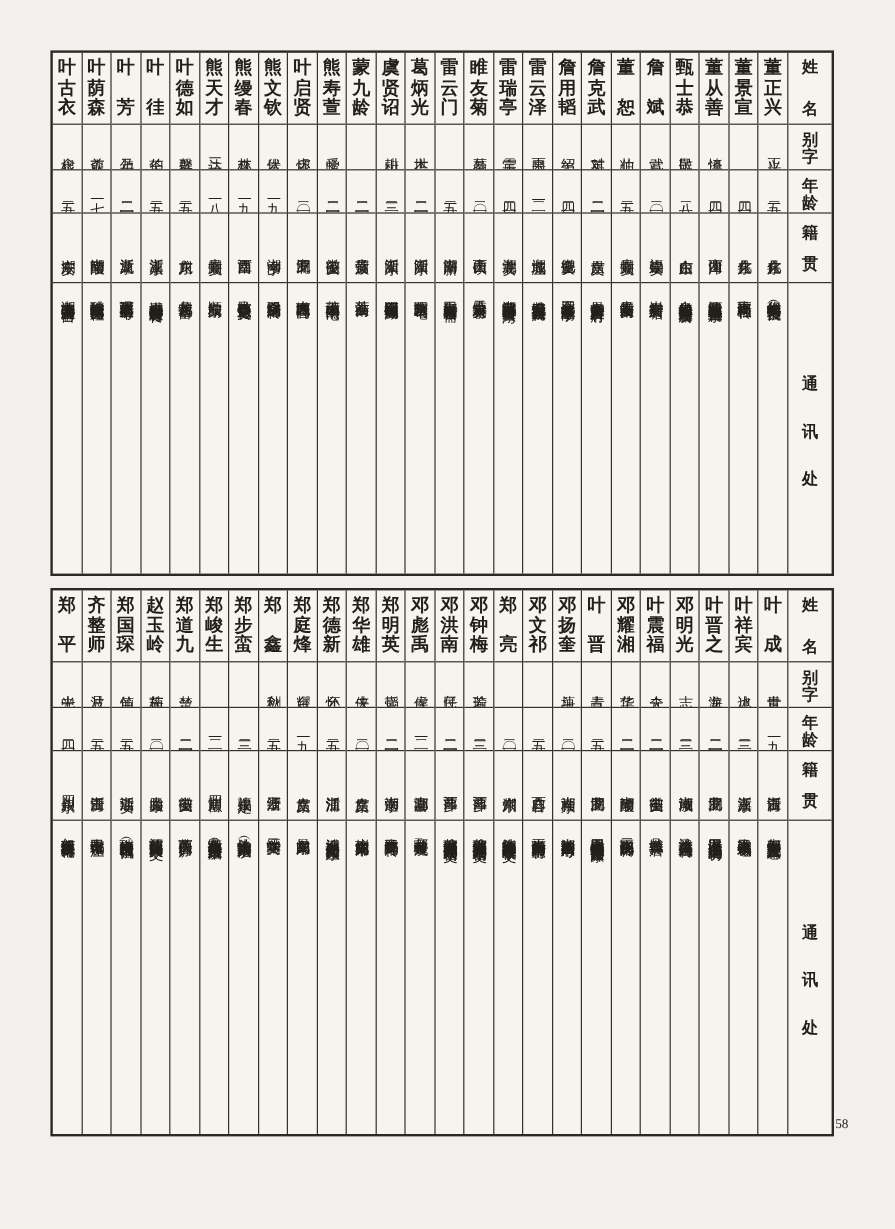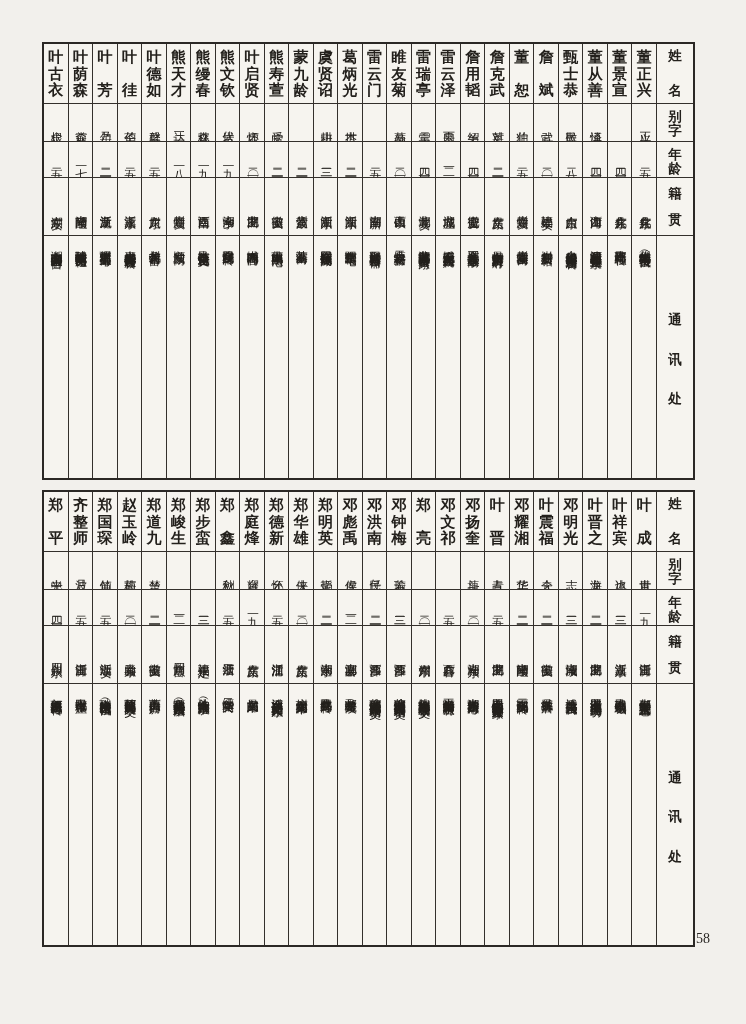--- a/index.html
+++ b/index.html
@@ -31,21 +31,21 @@
   .vtext{writing-mode:vertical-rl;text-orientation:mixed;font-size:12px;line-height:1.15;letter-spacing:0.5px;white-space:nowrap;}
   .addr-cell .vtext{font-size:12px;line-height:1.12;}
   
   .header-col .cell{font-weight:bold;font-size:13.5px;}
   .spread{display:flex;flex-direction:column;justify-content:space-between;align-items:center;height:100%;box-sizing:border-box;line-height:1;}
   .spread.pad-s{padding:6px 0;}
   .spread.pad-m{padding:9px 0;}
   .contact-spread{display:flex;flex-direction:column;justify-content:center;align-items:center;row-gap:26px;height:100%;line-height:1;}
   .page-number{
     position:absolute;left:696px;top:931px;
-    font-family:"Liberation Serif",serif;font-size:14px;color:#2b2825;
+    font-family:"Liberation Serif",serif;font-size:11px;color:#2b2825;
   }
 </style>
 </head>
 <body>
 
 <div class="page">
   <div class="vtable t-top" id="table-top">
       <div class="vcol header-col">
         <div class="cell name-cell">
           <span>姓</span>

